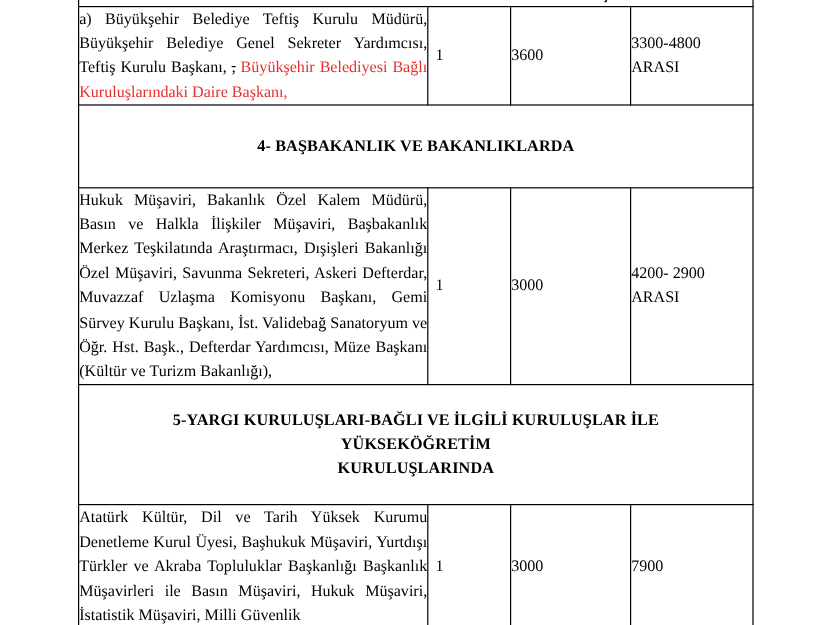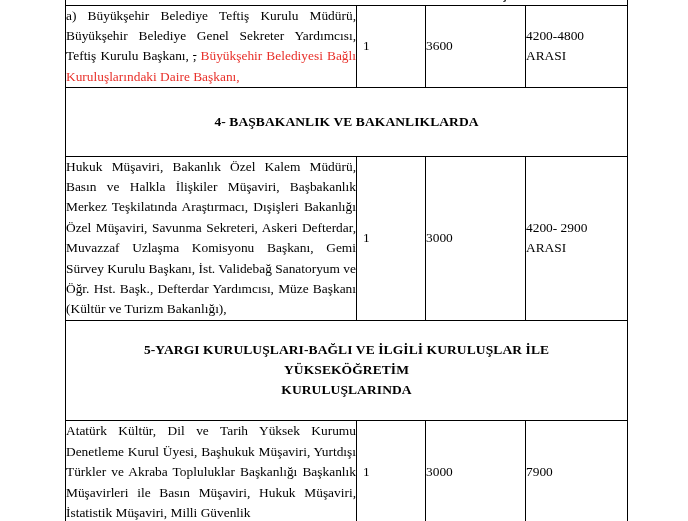--- a/index.html
+++ b/index.html
@@ -120,21 +120,21 @@
           <td class="body-text">
             <span class="txt"><span>a) Büyükşehir Belediye Teftiş Kurulu Müdürü, Büyükşehir Belediye Genel Sekreter Yardımcısı, Teftiş Kurulu Başkanı, </span><span class="strike-mark">,</span><span class="red"> Büyükşehir Belediyesi Bağlı Kuruluşlarındaki Daire Başkanı,</span></span>
           </td>
           <td class="num pad-left-sm">
             <span class="line">1</span>
           </td>
           <td class="num">
             <span class="line">3600</span>
           </td>
           <td class="num">
-            <span class="line">4200-4800</span>
+            <span class="line">3300-4800</span>
             <span class="line">ARASI</span>
           </td>
         </tr>
 
         <tr>
           <td class="section-header tall" colspan="4">4- BAŞBAKANLIK VE BAKANLIKLARDA</td>
         </tr>
 
         <tr>
           <td class="body-text">

